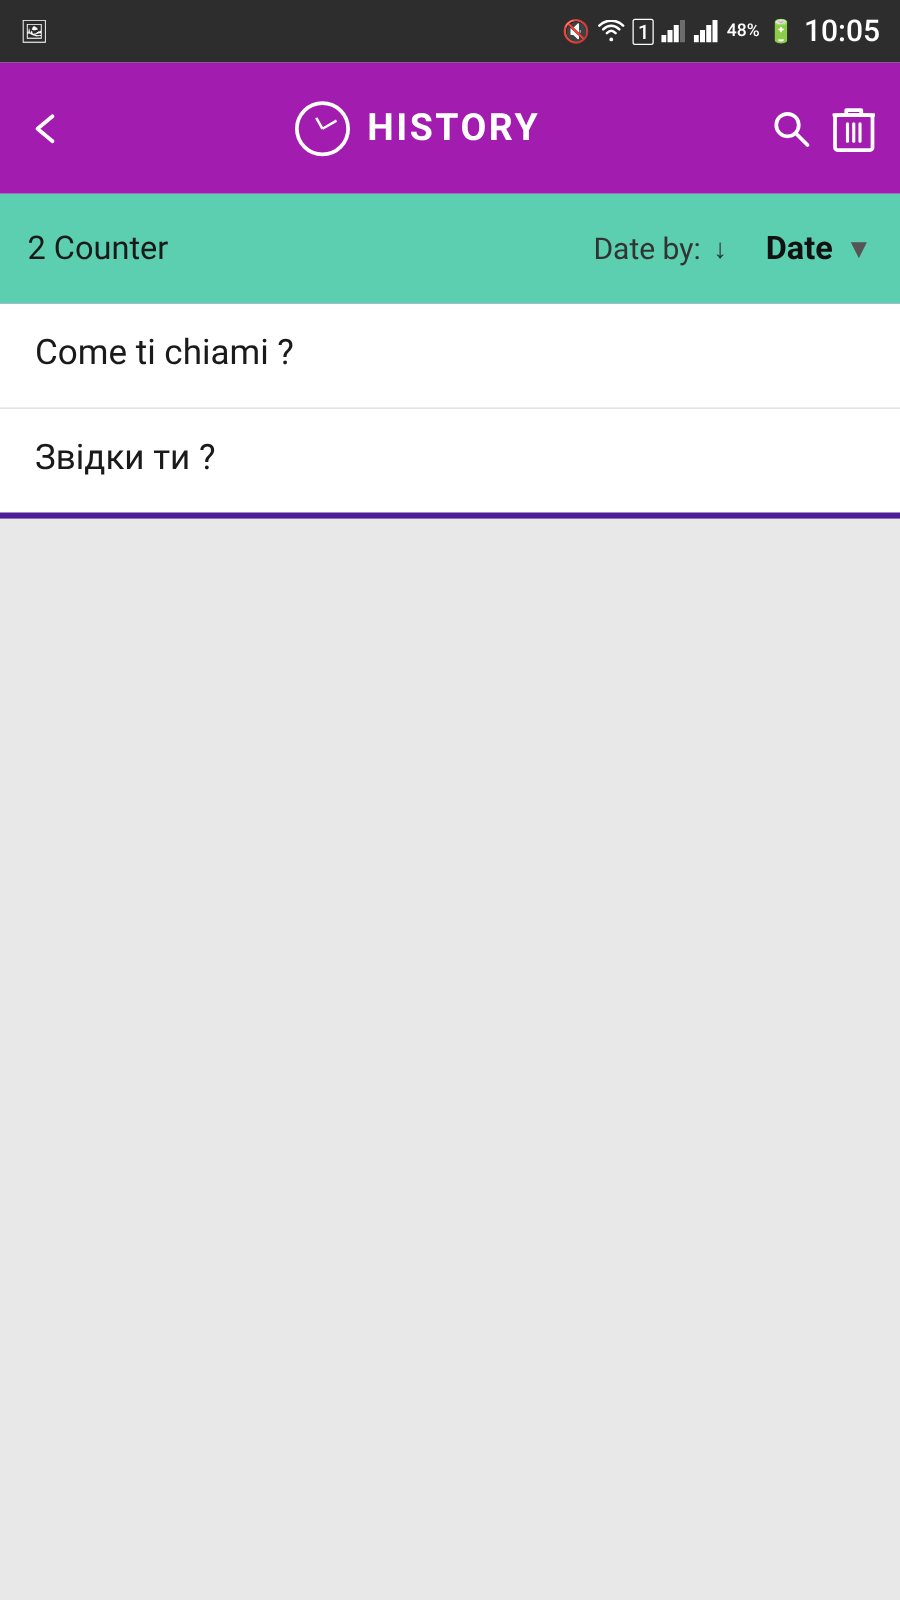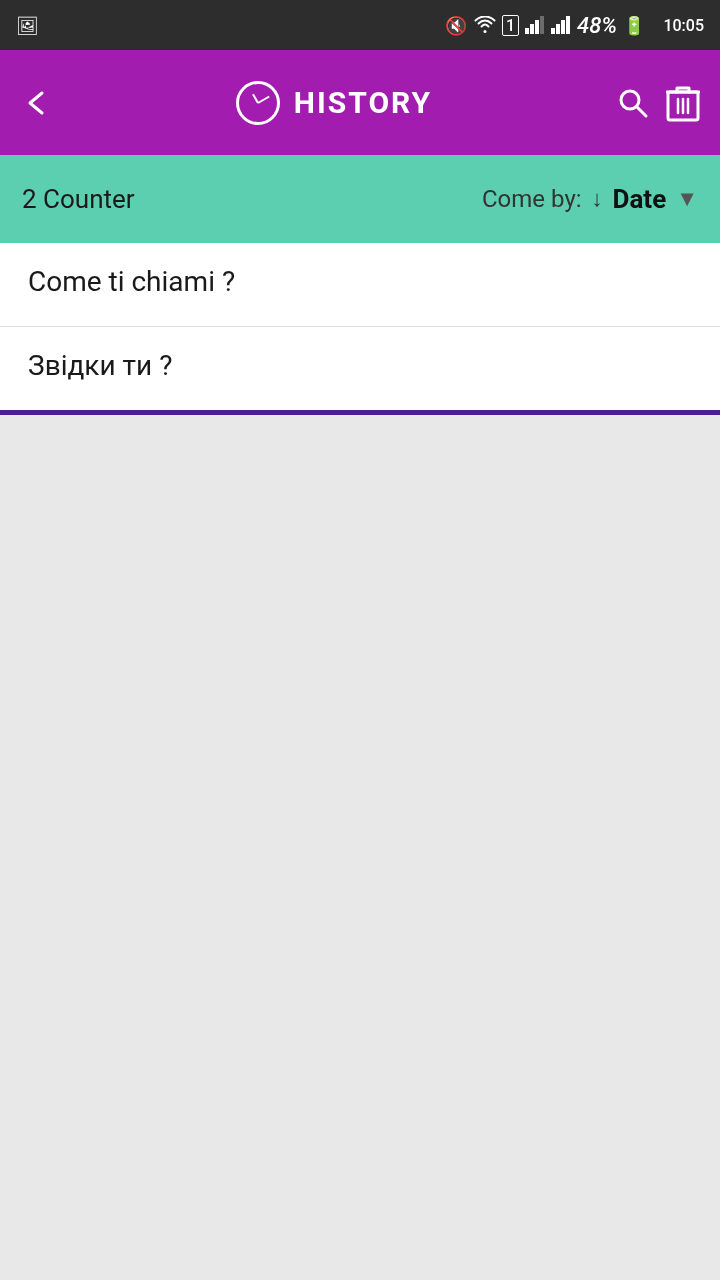--- a/index.html
+++ b/index.html
@@ -29,23 +29,23 @@
       gap: 4px;
     }
     .status-bar-right {
       display: flex;
       align-items: center;
       gap: 6px;
       font-size: 22px;
       font-weight: 500;
     }
     .status-time {
-      font-size: 16px;
+      font-size: 24px;
       font-weight: 500;
-      margin-left: 12px;
+      margin-left: 1px;
     }
 
     
     .toolbar {
       width: 720px;
       height: 105px;
       background: #a21caf;
       display: flex;
       align-items: center;
       padding: 0 20px;
@@ -141,20 +141,21 @@
       color: #333;
     }
     .sort-arrow {
       font-size: 22px;
       color: #333;
     }
     .sort-value {
       font-size: 26px;
       font-weight: 700;
       color: #111;
+      margin-left: 21px;
     }
     .sort-dropdown-arrow {
       font-size: 22px;
       color: #555;
       cursor: pointer;
     }
 
     
     .history-list {
       width: 720px;
@@ -229,21 +230,21 @@
 
     <span>
       <svg width="20" height="18" viewBox="0 0 20 18" fill="white">
         <rect x="0" y="12" width="4" height="6"></rect>
         <rect x="5" y="8" width="4" height="10"></rect>
         <rect x="10" y="4" width="4" height="14"></rect>
         <rect x="15" y="0" width="4" height="18"></rect>
       </svg>
     </span>
 
-    <span style="font-size:22px;font-style:italic;">48%</span>
+    <span style="font-size:14px;">48%</span>
     <span style="font-size:18px;">🔋</span>
 
     <span class="status-time">10:05</span>
   </div>
 </div>
 
 <div class="toolbar">
   <div class="toolbar-back">
     <svg width="32" height="32" viewBox="0 0 32 32" fill="none">
       <path d="M22 6L10 16L22 26" stroke="white" stroke-width="3" stroke-linecap="round" stroke-linejoin="round"></path>
@@ -273,21 +274,21 @@
       <path d="M12 15V29" stroke="white" stroke-width="2.5" stroke-linecap="round"></path>
       <path d="M17 15V29" stroke="white" stroke-width="2.5" stroke-linecap="round"></path>
       <path d="M22 15V29" stroke="white" stroke-width="2.5" stroke-linecap="round"></path>
     </svg>
   </div>
 </div>
 
 <div class="counter-bar">
   <span class="counter-label">2 Counter</span>
   <div class="sort-area">
-    <span class="sort-by-label">Come by:</span>
+    <span class="sort-by-label">Date by:</span>
     <span class="sort-arrow">↓</span>
     <span class="sort-value">Date</span>
     <span class="sort-dropdown-arrow">▼</span>
   </div>
 </div>
 
 <div class="history-list">
 
   <div class="history-item">
     <div class="history-source">Come ti chiami ?</div>

